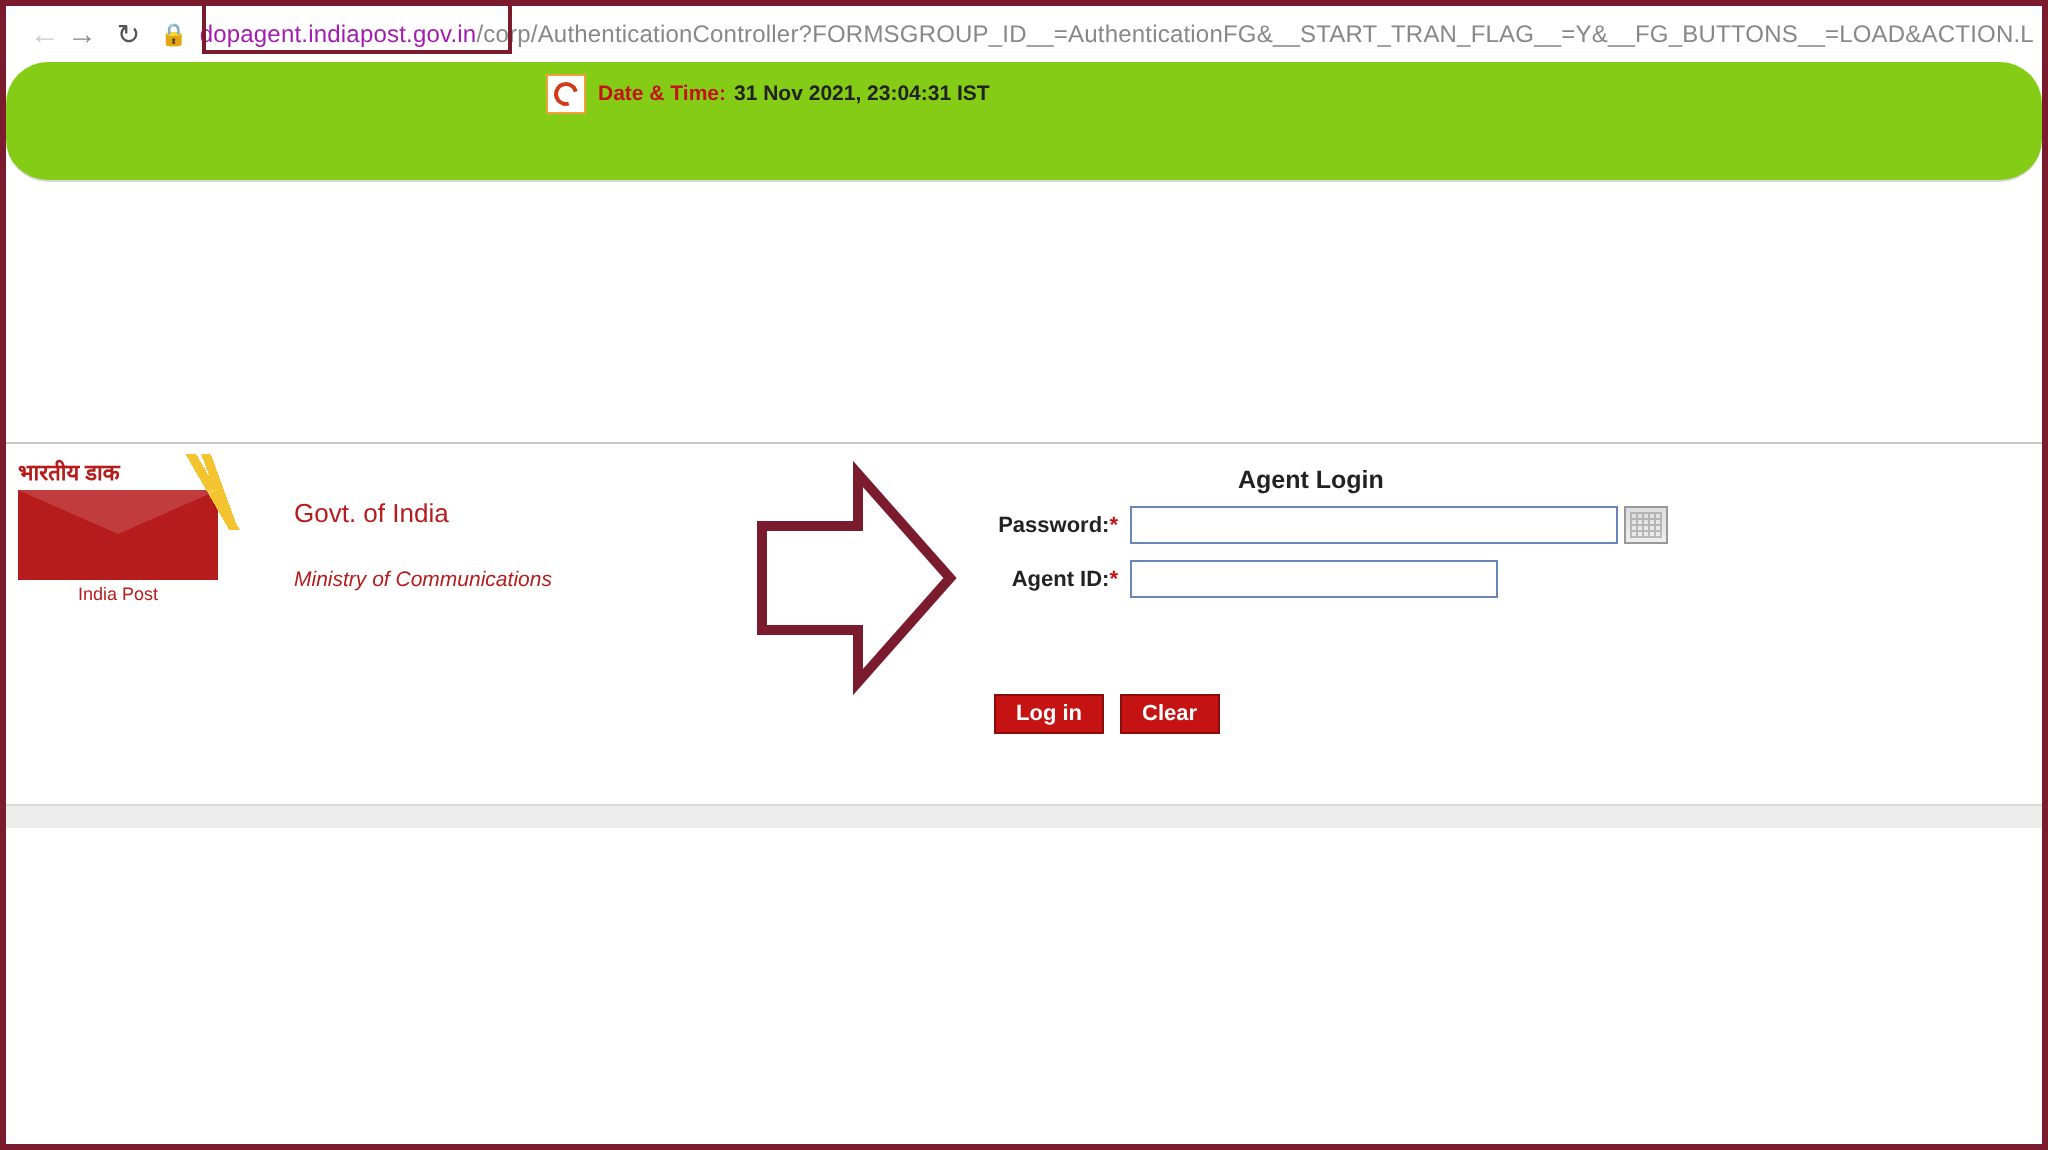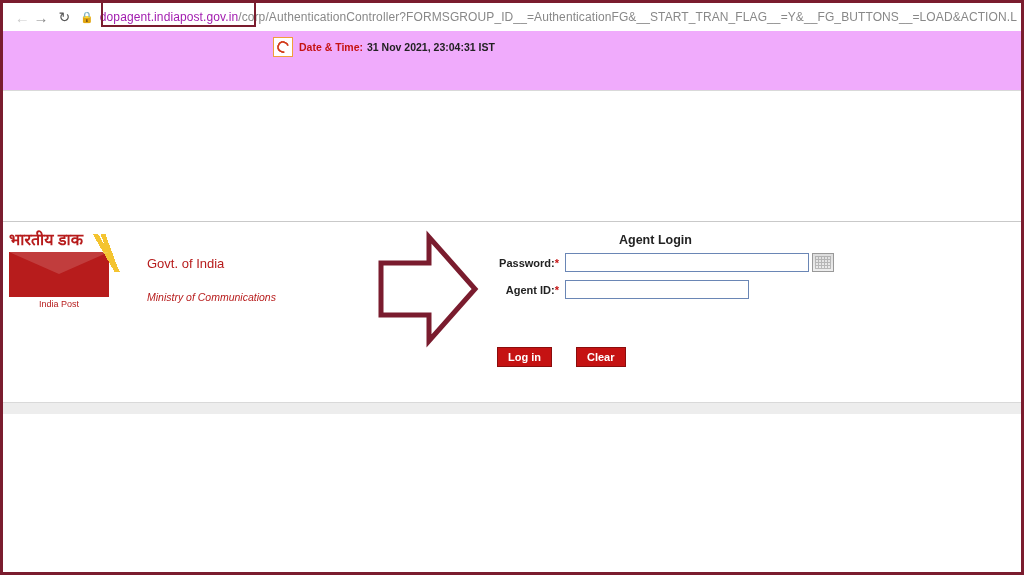--- a/index.html
+++ b/index.html
@@ -53,22 +53,23 @@
       top: 28px; left: 148px;
       width: 30px; height: 36px;
       pointer-events: none;
     }
 
     
     .top-gray {
       position: absolute;
       top: 28px; left: 0; right: 0;
       height: 60px;
-      background: #f0abfc;
+      background: #84cc16;
       border-bottom: 1px solid #d9d9d9;
+      border-radius: 21px;
     }
     .datetime-wrap {
       position: absolute;
       top: 6px; left: 270px;
       display: flex;
       align-items: center;
       font-size: 10.5px;
     }
     .clock-icon {
       width: 20px; height: 20px;
@@ -110,21 +111,21 @@
       background: #ededed;
       border-top: 1px solid #d9d9d9;
     }
 
     
     .logo-block {
       position: absolute;
       top: 225px; left: 6px;
       font-size: 11px;
     }
-    .hindi { color: #b71c1c; font-weight: 600; font-size: 16px; }
+    .hindi { color: #b71c1c; font-weight: 600; font-size: 11px; }
     .logo-row { display: flex; align-items: center; }
     .envelope {
       width: 100px; height: 45px;
       background: #b71c1c;
       position: relative;
       margin-top: 2px;
     }
     .envelope::before {
       content: "";
       position: absolute;
@@ -214,21 +215,21 @@
         repeating-linear-gradient(90deg,#888 0 1px,transparent 1px 3px),
         repeating-linear-gradient(0deg,#888 0 1px,transparent 1px 3px);
       opacity:.5;
     }
     .contact-note {
       color: #1938c8;
       font-weight: bold;
       font-size: 11.5px;
       margin: 6px 0 12px;
     }
-    .btn-row { display: flex; gap: 24px; margin-top: 48px; }
+    .btn-row { display: flex; gap: 8px; margin-top: 48px; }
     .btn {
       background: #c51212;
       color: #fff;
       border: 1px solid #8a0d0d;
       font-size: 11px;
       font-weight: bold;
       padding: 3px 10px;
       cursor: pointer;
       font-family: inherit;
     }

